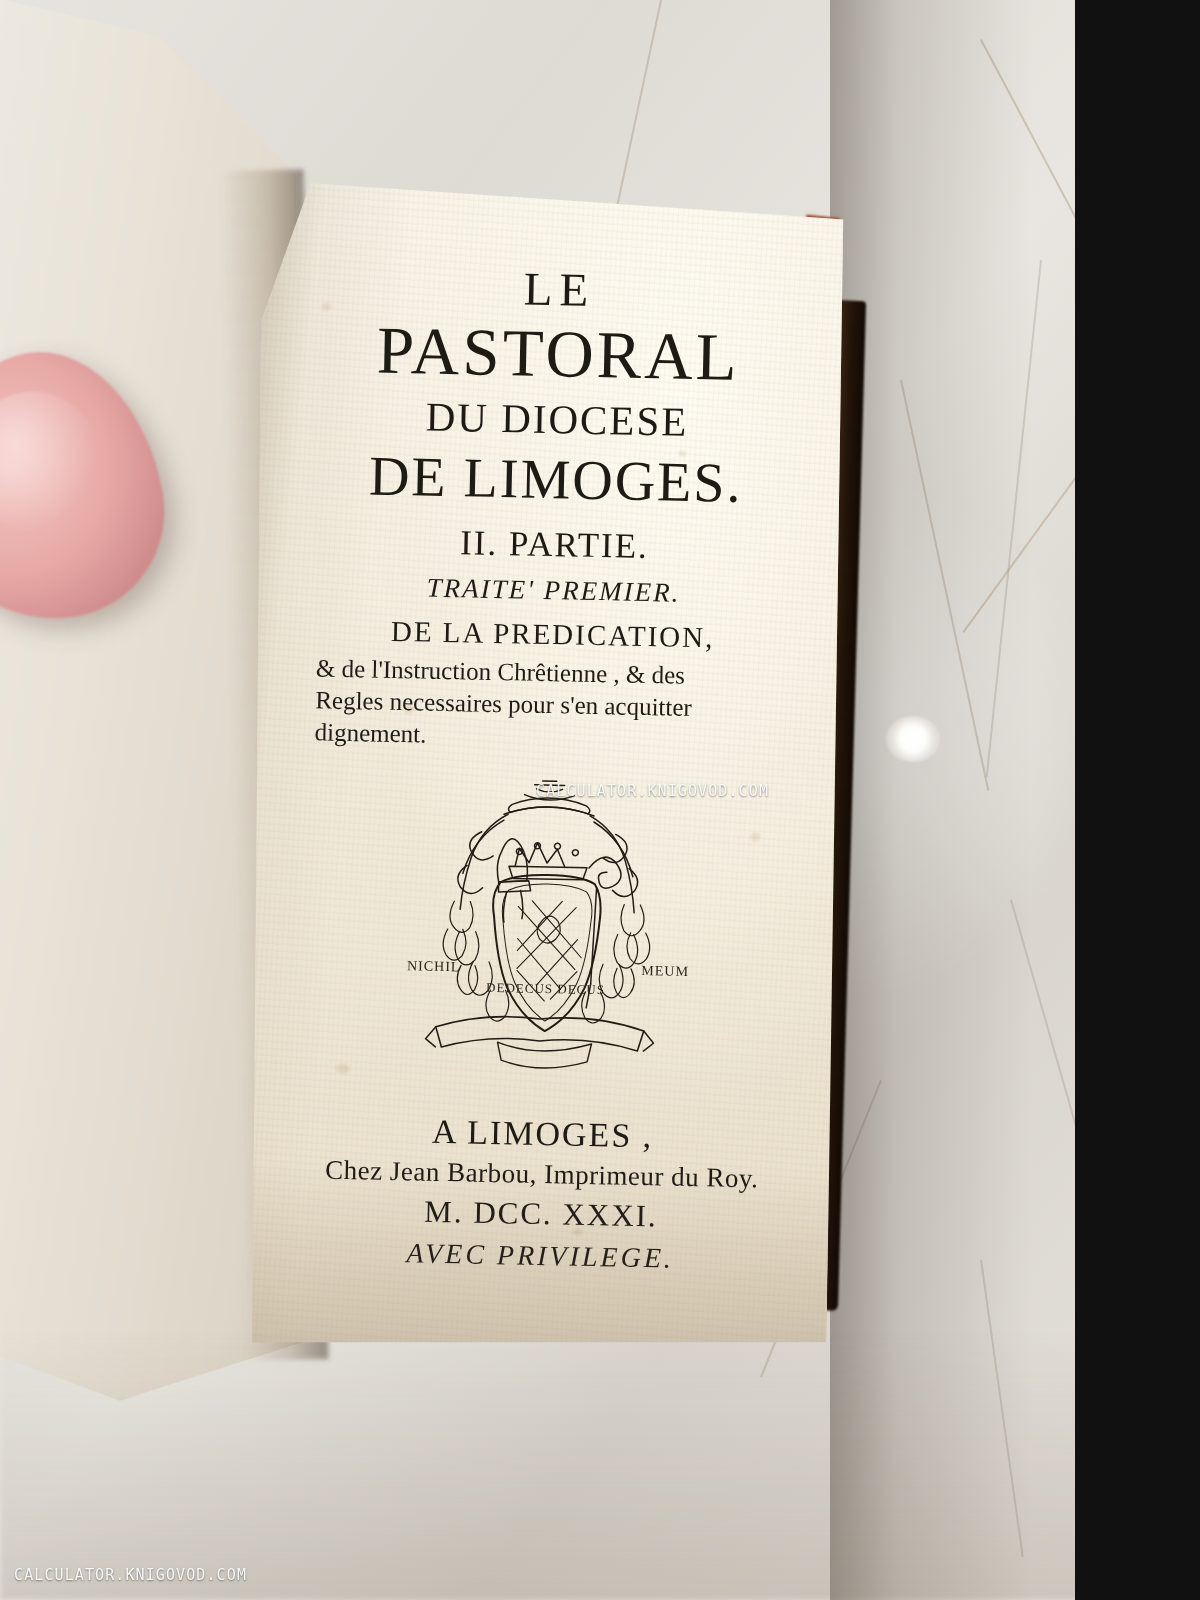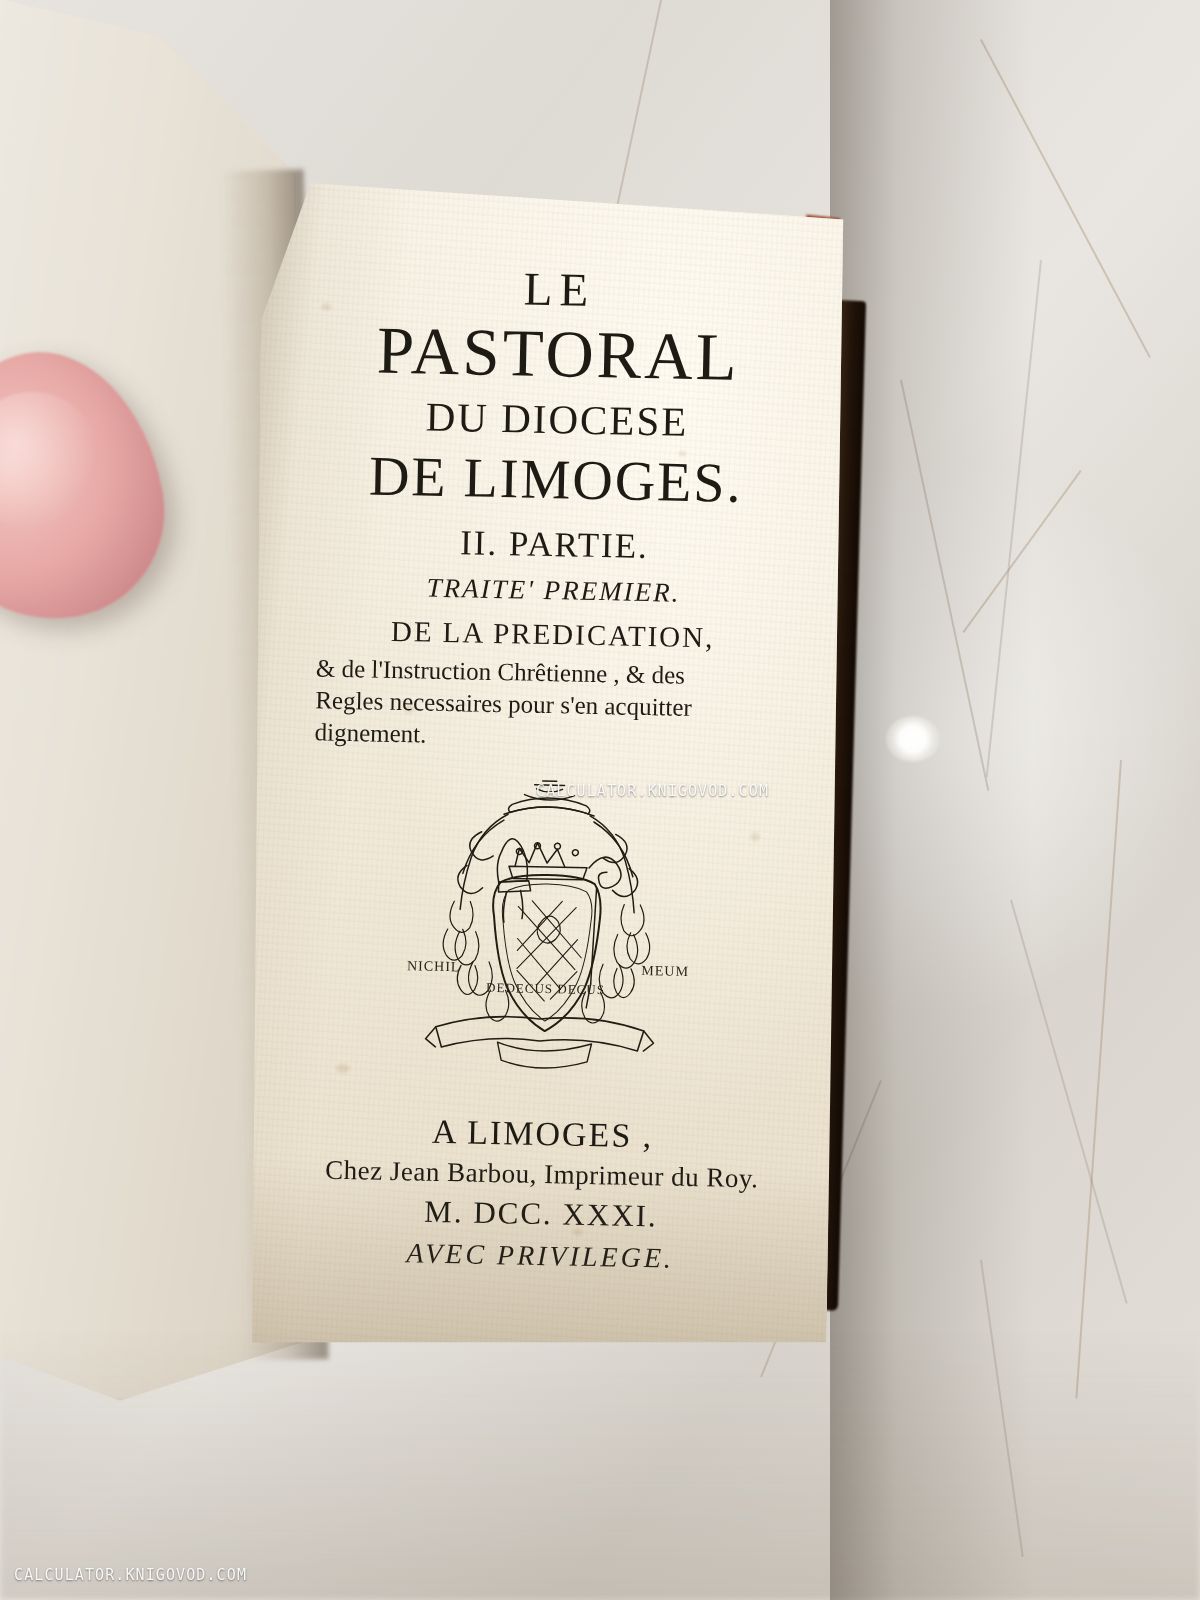--- a/index.html
+++ b/index.html
@@ -2,21 +2,21 @@
 <html><head>
 <meta charset="utf-8">
 <style>
   html, body {
     margin: 0;
     padding: 0;
     background: #111;
   }
   .scene {
     position: relative;
-    width: 1200px;
+    width: 1075px;
     height: 1600px;
     overflow: hidden;
     font-family: "Liberation Serif", serif;
     background: #4d7c0f;
   }
 
   
   .marble {
     position: absolute;
     inset: 0;

